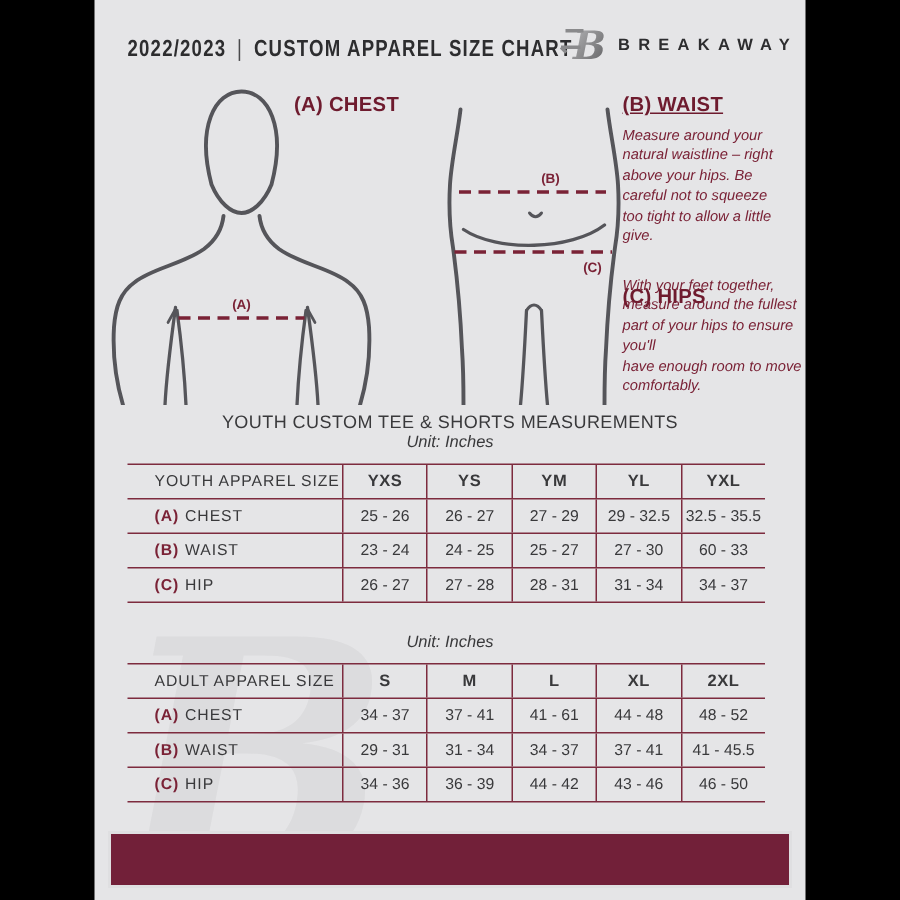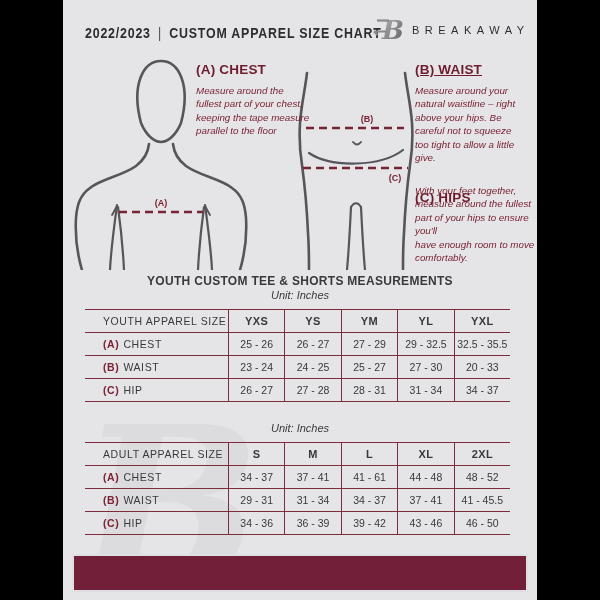--- a/index.html
+++ b/index.html
@@ -7,33 +7,33 @@
           font-family:"Liberation Sans",sans-serif;}
   .document{position:absolute;left:63px;top:0;width:474px;height:600px;
             background:var(--doc_bg,#e5e5e7);overflow:hidden;}
 
   
   .hdr-title{position:absolute;left:22px;top:24px;white-space:nowrap;
              font-weight:bold;font-size:15.5px;letter-spacing:1px;color:var(--ink,#2d2d2f);
              transform:scaleX(.8);transform-origin:left center;}
   .hdr-title .sep{font-weight:normal;color:#4a4a4c;margin:0 9px;}
   .brand{position:absolute;left:309px;top:15px;display:flex;align-items:center;}
-  .brand-name{font-weight:normal;font-size:11px;letter-spacing:5.5px;color:var(--ink,#2d2d2f);margin-left:6px;}
+  .brand-name{font-weight:bold;font-size:11px;letter-spacing:5.5px;color:var(--ink,#2d2d2f);margin-left:6px;}
 
   
   .figures{position:absolute;left:0;top:55px;}
   .diagram-label{font-weight:bold;font-size:9px;fill:var(--maroon,#7a2236);
                  font-family:"Liberation Sans",sans-serif;}
   .instr-head{position:absolute;font-weight:bold;font-size:13.5px;color:#6e1b2e;letter-spacing:.2px;}
   .instr-body{position:absolute;font-style:italic;font-size:9.8px;line-height:13.4px;
               color:var(--maroon,#7a2236);white-space:pre-line;}
 
   
   .sect-title{position:absolute;left:0;width:474px;text-align:center;
-              font-weight:bold;font-size:12px;letter-spacing:.3px;color:#39393b;z-index:1;}
+              font-weight:normal;font-size:12px;letter-spacing:.3px;color:#39393b;z-index:1;}
   .sect-unit{position:absolute;left:0;width:474px;text-align:center;
              font-style:italic;font-size:11px;color:#39393b;z-index:1;}
   .size-table{position:absolute;left:22px;width:425px;z-index:1;
               border-top:1.5px solid var(--border,#7d2b3e);
               border-bottom:1.5px solid var(--border,#7d2b3e);}
   .trow{display:flex;height:22px;align-items:stretch;}
   .trow + .trow{border-top:1.5px solid var(--border,#7d2b3e);}
   .c{display:flex;align-items:center;justify-content:center;
      font-size:10.5px;color:#39393b;box-sizing:border-box;}
   .c.first{width:143px;flex:none;justify-content:flex-start;padding-left:18px;letter-spacing:.6px;}
@@ -97,21 +97,20 @@
         <path d="M56 157 H 140"></path>
         <path d="M243 73 H 341"></path>
         <path d="M240 113 H 345"></path>
       </g>
       <text class="diagram-label" x="98" y="151" text-anchor="middle">(A)</text>
       <text class="diagram-label" x="304" y="67" text-anchor="middle">(B)</text>
       <text class="diagram-label" x="332" y="126" text-anchor="middle">(C)</text>
     </svg>
 
     <div class="instr-head" style="left:133px;top:62px;">(A) CHEST</div>
-    <div class="instr-body" style="left:133px;top:84px;width:114px;">Measure around the fullest part of your chest, keeping the tape measure parallel to the floor</div>
 
     <div class="instr-head" style="left:352px;top:62px;text-decoration:underline;">(B) WAIST</div>
     <div class="instr-body" style="left:352px;top:84px;width:112px;">Measure around your natural waistline – right above your hips. Be careful not to squeeze too tight to allow a little give.</div>
 
     <div class="instr-head" style="left:352px;top:162px;margin-top:28px;">(C) HIPS</div>
     <div class="instr-body" style="left:352px;top:184px;width:120px;">With your feet together, measure around the fullest part of your hips to ensure you'll
 have enough room to move comfortably.</div>
 
     <div class="watermark">B</div>
 
@@ -139,21 +138,21 @@
       </div>
       <div class="trow">
         <div class="c first">
             <span class="pfx">(B)</span>
             <span>WAIST</span>
           </div>
         <div class="c v">23 - 24</div>
         <div class="c v">24 - 25</div>
         <div class="c v">25 - 27</div>
         <div class="c v">27 - 30</div>
-        <div class="c v">20 - 33</div>
+        <div class="c v">60 - 33</div>
       </div>
       <div class="trow">
         <div class="c first">
             <span class="pfx">(C)</span>
             <span>HIP</span>
           </div>
         <div class="c v">26 - 27</div>
         <div class="c v">27 - 28</div>
         <div class="c v">28 - 31</div>
         <div class="c v">31 - 34</div>
@@ -193,21 +192,21 @@
         <div class="c v">37 - 41</div>
         <div class="c v">41 - 45.5</div>
       </div>
       <div class="trow">
         <div class="c first">
             <span class="pfx">(C)</span>
             <span>HIP</span>
           </div>
         <div class="c v">34 - 36</div>
         <div class="c v">36 - 39</div>
-        <div class="c v">39 - 42</div>
+        <div class="c v">44 - 42</div>
         <div class="c v">43 - 46</div>
         <div class="c v">46 - 50</div>
       </div>
     </div>
 
     <div class="footer-bar"></div>
 
   </div>
 </div>
 

